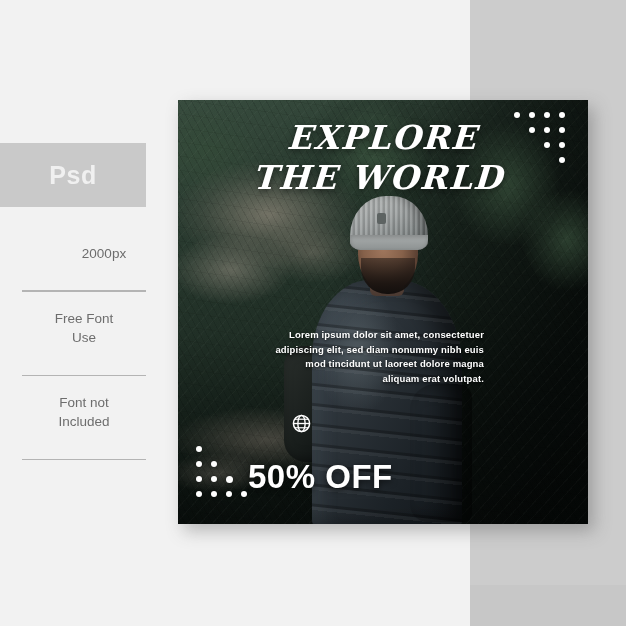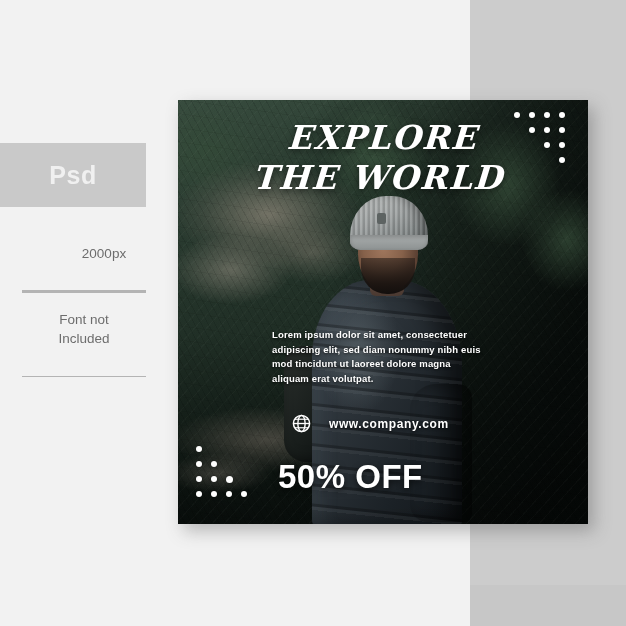--- a/index.html
+++ b/index.html
@@ -299,21 +299,21 @@
   }
   .headline .hl-line {
     display: block;
   }
 
   .body-copy {
     position: absolute;
     left: 94px;
     top: 228px;
     width: 212px;
-    text-align: left;
+    text-align: right;
     color: #ffffff;
     font-size: 9.5px;
     line-height: 14.5px;
     font-weight: bold;
     letter-spacing: 0.15px;
     text-shadow: 0 1px 3px rgba(0,0,0,0.7);
   }
 
   .web-row {
     position: absolute;
@@ -335,21 +335,21 @@
     font-weight: bold;
     letter-spacing: 0.6px;
     text-shadow: 0 1px 3px rgba(0,0,0,0.7);
   }
 
   .offer {
     position: absolute;
     left: 0;
     top: 358px;
     width: 100%;
-    padding-left: 100px;
+    padding-left: 70px;
     box-sizing: border-box;
     color: #ffffff;
     font-size: 33px;
     font-weight: bold;
     letter-spacing: 0.5px;
     text-shadow: 0 2px 6px rgba(0,0,0,0.6);
   }
 
   
   .dots {
@@ -386,20 +386,24 @@
 
     <div class="feature-list">
 
       <div class="feature-item fi-0">
         <span>2000px</span>
       </div>
       <div class="divider"></div>
 
       <div class="divider"></div>
 
+      <div class="feature-item fi-2">
+        <span>Free Font</span><br>
+        <span>Use</span>
+      </div>
       <div class="divider"></div>
 
       <div class="feature-item fi-3">
         <span>Font not</span><br>
         <span>Included</span>
       </div>
       <div class="divider"></div>
 
     </div>
   </div>
@@ -441,21 +445,20 @@
       <div class="web-row">
         <span class="globe-icon">
           <svg viewBox="0 0 24 24" width="19" height="19" aria-hidden="true">
             <circle cx="12" cy="12" r="10.2" fill="none" stroke="#ffffff" stroke-width="1.9"></circle>
             <ellipse cx="12" cy="12" rx="4.6" ry="10.2" fill="none" stroke="#ffffff" stroke-width="1.7"></ellipse>
             <line x1="1.8" y1="12" x2="22.2" y2="12" stroke="#ffffff" stroke-width="1.7"></line>
             <line x1="3.4" y1="6.6" x2="20.6" y2="6.6" stroke="#ffffff" stroke-width="1.5"></line>
             <line x1="3.4" y1="17.4" x2="20.6" y2="17.4" stroke="#ffffff" stroke-width="1.5"></line>
           </svg>
         </span>
-        <span class="web-url">www.company.com</span>
       </div>
 
       <div class="offer">50% OFF</div>
 
       <div class="dots dots-tr">
         <span class="dot"></span>
         <span class="dot"></span>
         <span class="dot"></span>
         <span class="dot"></span>
 

